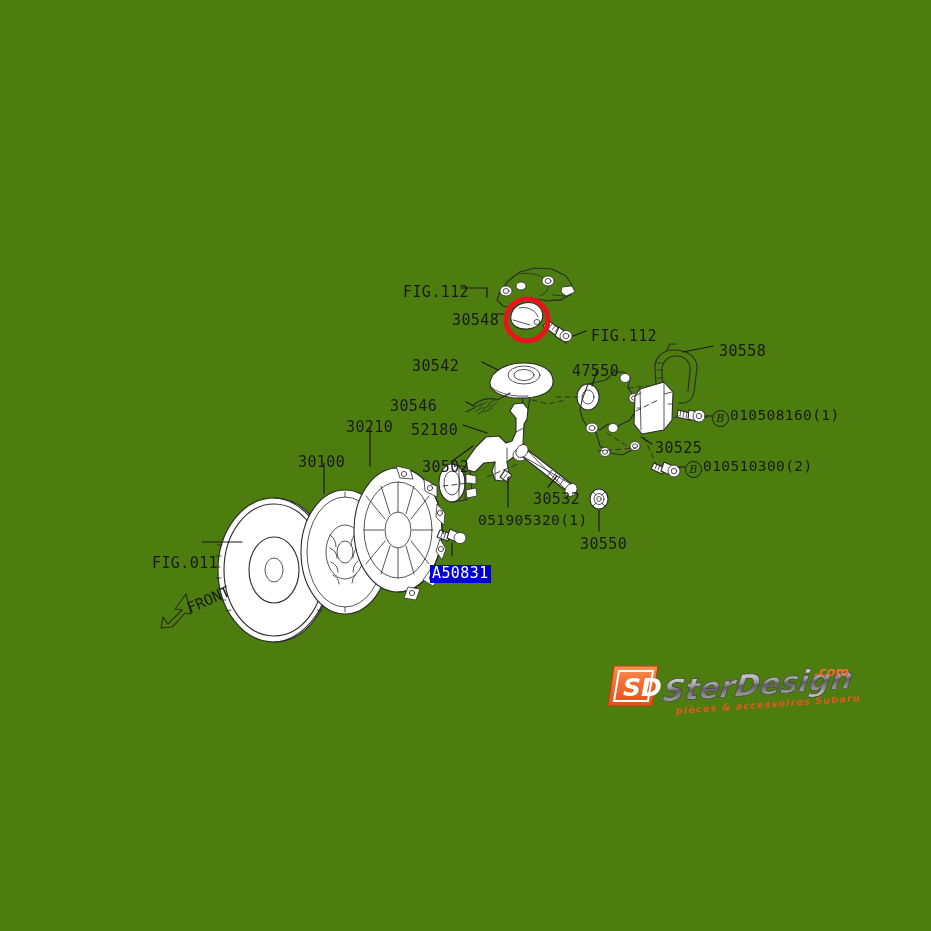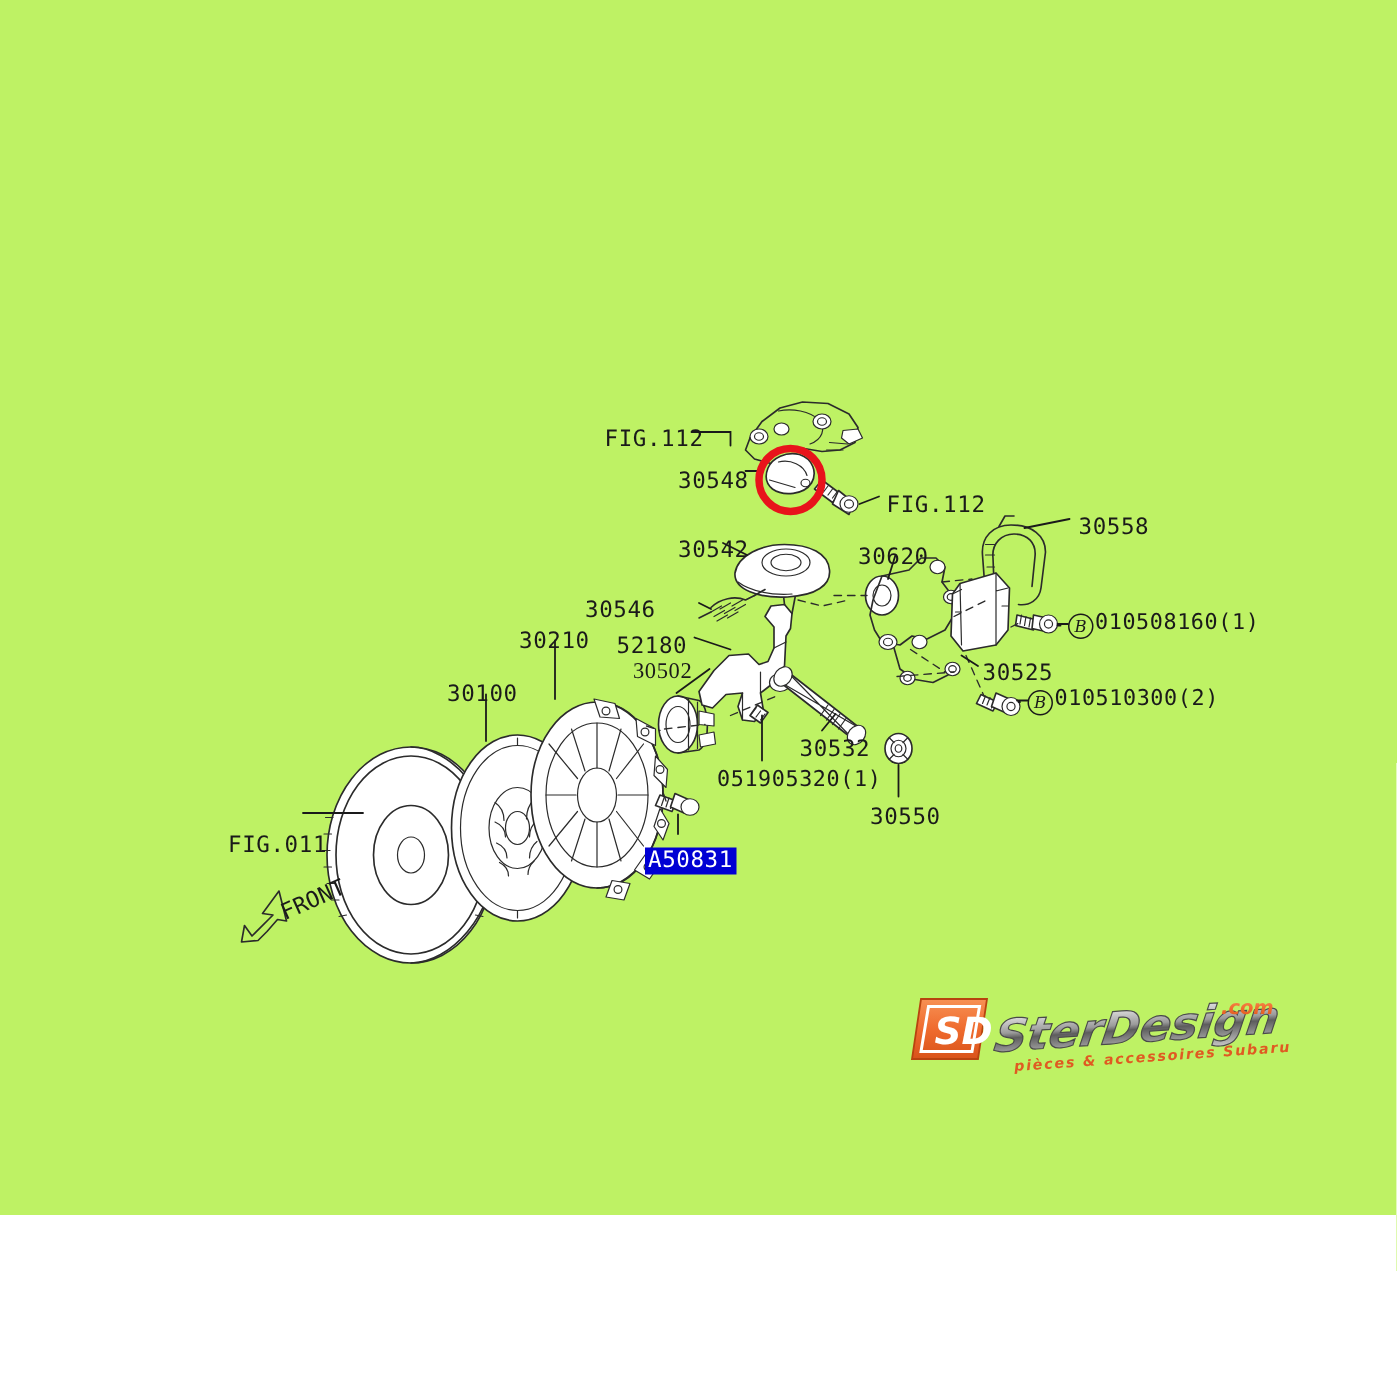--- a/index.html
+++ b/index.html
@@ -7,22 +7,22 @@
     margin: 0;
     padding: 0;
     background: #ffffff;
   }
   body {
     font-family: "DejaVu Sans", sans-serif;
   }
   #page {
     position: relative;
     width: 931px;
-    height: 810px;
-    background: #bef264;
+    height: 931px;
+    background: #4d7c0f;
     overflow: hidden;
   }
   #diagram-svg {
     position: absolute;
     left: 0;
     top: 0;
     width: 931px;
     height: 931px;
   }
   
@@ -357,33 +357,33 @@
 
     <circle cx="527" cy="320" r="21" fill="none" stroke="#e8131b" stroke-width="5"></circle>
   </svg>
 
   <div class="lbl" style="left:403px; top:285px;">FIG.112</div>
 
   <div class="lbl" style="left:452px; top:313px;">30548</div>
 
   <div class="lbl" style="left:591px; top:329px;">FIG.112</div>
 
-  <div class="lbl" style="left:452px; top:359px;">30542</div>
-
-  <div class="lbl" style="left:572px; top:364px;">30620</div>
+  <div class="lbl" style="left:412px; top:359px;">30542</div>
+
+  <div class="lbl" style="left:572px; top:364px;">47550</div>
 
   <div class="lbl" style="left:719px; top:344px;">30558</div>
 
   <div class="lbl" style="left:390px; top:399px;">30546</div>
 
   <div class="lbl" style="left:411px; top:423px;">52180</div>
 
   <div class="lbl" style="left:346px; top:420px;">30210</div>
 
-  <div class="lbl" style="left:422px; top:441px;font-family:Liberation Serif, serif;">30502</div>
+  <div class="lbl" style="left:422px; top:460px;">30502</div>
 
   <div class="lbl" style="left:655px; top:441px;text-align:right;">30525</div>
 
   <div class="lbl" style="left:298px; top:455px;">30100</div>
 
   <div class="lbl" style="left:533px; top:492px;">30532</div>
 
   <div class="lbl sm" style="left:478px; top:513px;">051905320(1)</div>
 
   <div class="lbl" style="left:580px; top:537px;">30550</div>

